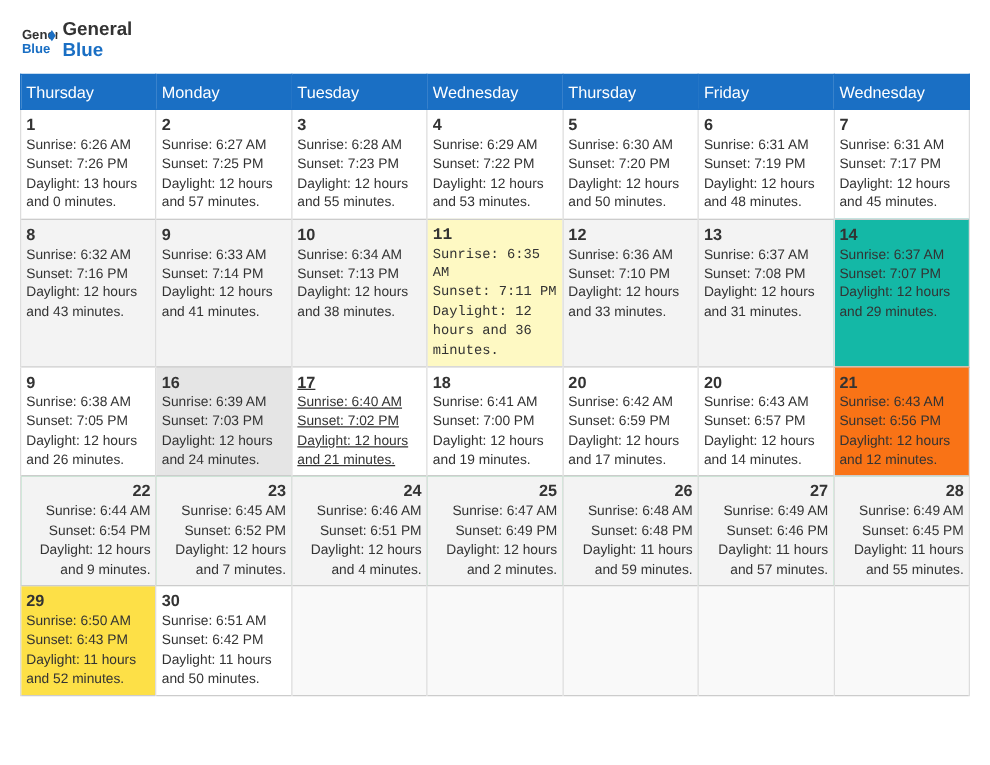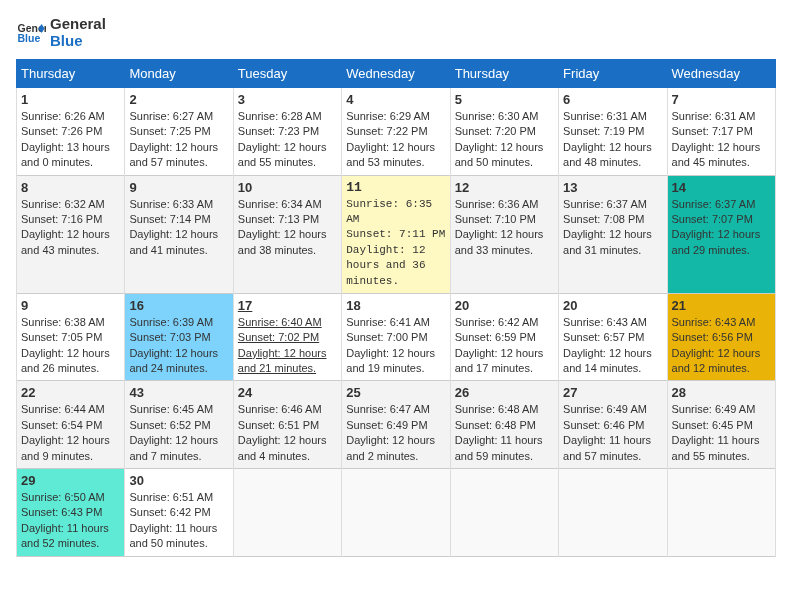--- a/index.html
+++ b/index.html
@@ -179,52 +179,52 @@
         <td style="background-color: #14b8a6;">
           <span class="day-num">14</span>
           <div class="day-detail">Sunrise: 6:37 AM<br>Sunset: 7:07 PM<br>Daylight: 12 hours and 29 minutes.</div>
         </td>
       </tr>
       <tr style="background-color: rgb(255, 255, 255);">
         <td style="background-color: rgb(255, 255, 255);">
           <span class="day-num">9</span>
           <div class="day-detail">Sunrise: 6:38 AM<br>Sunset: 7:05 PM<br>Daylight: 12 hours and 26 minutes.</div>
         </td>
-        <td style="background-color: #7dd3fc;">
+        <td style="background-color: #e5e5e5;">
           <span class="day-num">16</span>
           <div class="day-detail">Sunrise: 6:39 AM<br>Sunset: 7:03 PM<br>Daylight: 12 hours and 24 minutes.</div>
         </td>
         <td style="background-color: rgb(255, 255, 255); text-decoration: underline;">
           <span class="day-num">17</span>
           <div class="day-detail">Sunrise: 6:40 AM<br>Sunset: 7:02 PM<br>Daylight: 12 hours and 21 minutes.</div>
         </td>
         <td style="background-color: rgb(255, 255, 255);">
           <span class="day-num">18</span>
           <div class="day-detail">Sunrise: 6:41 AM<br>Sunset: 7:00 PM<br>Daylight: 12 hours and 19 minutes.</div>
         </td>
         <td style="background-color: rgb(255, 255, 255);">
           <span class="day-num">20</span>
           <div class="day-detail">Sunrise: 6:42 AM<br>Sunset: 6:59 PM<br>Daylight: 12 hours and 17 minutes.</div>
         </td>
         <td style="background-color: rgb(255, 255, 255);">
           <span class="day-num">20</span>
           <div class="day-detail">Sunrise: 6:43 AM<br>Sunset: 6:57 PM<br>Daylight: 12 hours and 14 minutes.</div>
         </td>
-        <td style="background-color: #eab308; margin-top: 11px;">
+        <td style="background-color: #f97316; margin-top: 11px;">
           <span class="day-num">21</span>
           <div class="day-detail">Sunrise: 6:43 AM<br>Sunset: 6:56 PM<br>Daylight: 12 hours and 12 minutes.</div>
         </td>
       </tr>
-      <tr style="background-color: #22c55e;">
+      <tr style="background-color: #22c55e; text-align: right;">
         <td style="background-color: rgb(243, 243, 243);">
           <span class="day-num">22</span>
           <div class="day-detail">Sunrise: 6:44 AM<br>Sunset: 6:54 PM<br>Daylight: 12 hours and 9 minutes.</div>
         </td>
         <td style="background-color: rgb(243, 243, 243);">
-          <span class="day-num">43</span>
+          <span class="day-num">23</span>
           <div class="day-detail">Sunrise: 6:45 AM<br>Sunset: 6:52 PM<br>Daylight: 12 hours and 7 minutes.</div>
         </td>
         <td style="background-color: rgb(243, 243, 243);">
           <span class="day-num">24</span>
           <div class="day-detail">Sunrise: 6:46 AM<br>Sunset: 6:51 PM<br>Daylight: 12 hours and 4 minutes.</div>
         </td>
         <td style="background-color: rgb(243, 243, 243); margin-left: 40px;">
           <span class="day-num">25</span>
           <div class="day-detail">Sunrise: 6:47 AM<br>Sunset: 6:49 PM<br>Daylight: 12 hours and 2 minutes.</div>
         </td>
@@ -235,21 +235,21 @@
         <td style="background-color: rgb(243, 243, 243);">
           <span class="day-num">27</span>
           <div class="day-detail">Sunrise: 6:49 AM<br>Sunset: 6:46 PM<br>Daylight: 11 hours and 57 minutes.</div>
         </td>
         <td style="background-color: rgb(243, 243, 243);">
           <span class="day-num">28</span>
           <div class="day-detail">Sunrise: 6:49 AM<br>Sunset: 6:45 PM<br>Daylight: 11 hours and 55 minutes.</div>
         </td>
       </tr>
       <tr style="background-color: rgb(255, 255, 255);">
-        <td style="background-color: #5eead4; margin-top: 28px;">
+        <td style="background-color: #fde047; margin-top: 28px;">
           <span class="day-num">29</span>
           <div class="day-detail">Sunrise: 6:50 AM<br>Sunset: 6:43 PM<br>Daylight: 11 hours and 52 minutes.</div>
         </td>
         <td style="background-color: rgb(255, 255, 255);">
           <span class="day-num">30</span>
           <div class="day-detail">Sunrise: 6:51 AM<br>Sunset: 6:42 PM<br>Daylight: 11 hours and 50 minutes.</div>
         </td>
         <td class="empty" style="background-color: rgb(249, 249, 249);"></td>
         <td class="empty" style="background-color: rgb(249, 249, 249);"></td>
         <td class="empty" style="background-color: rgb(249, 249, 249);"></td>

